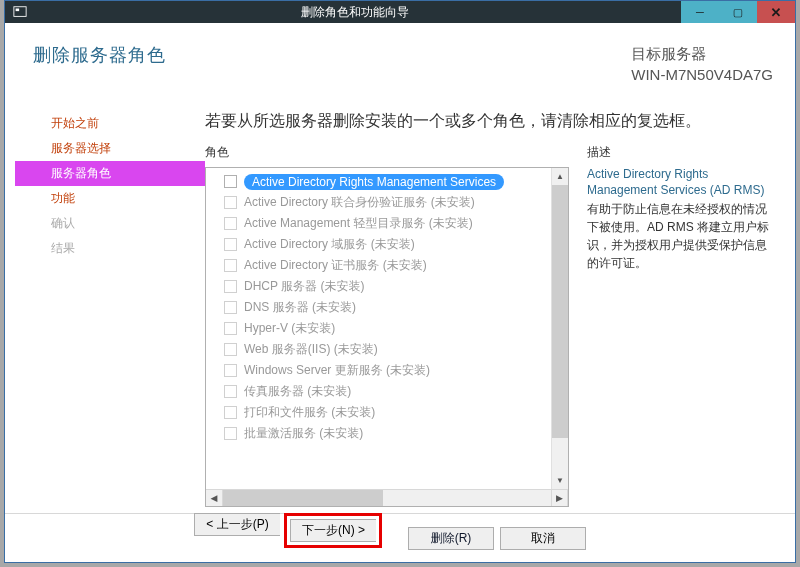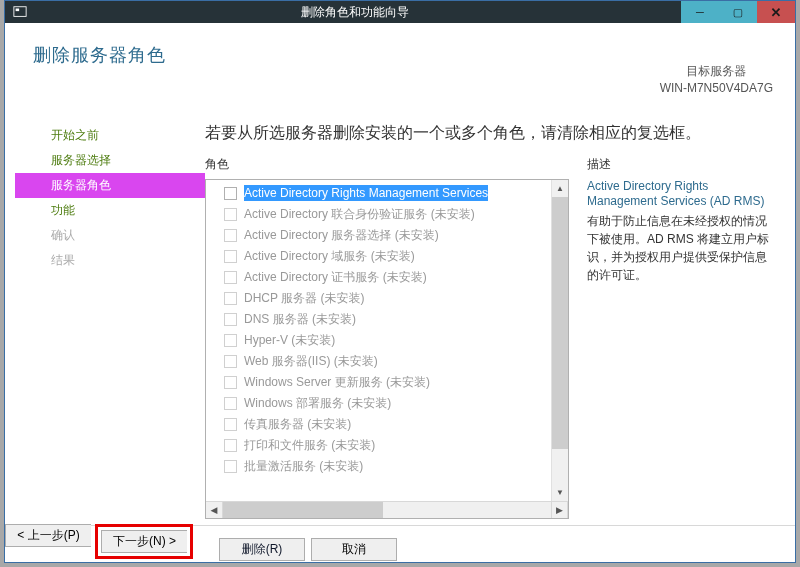--- a/index.html
+++ b/index.html
@@ -13,63 +13,63 @@
 .titlebar-title { flex: 1; text-align: center; font-size: 12px; }
 .titlebar-buttons { display: flex; height: 100%; }
 .tb-btn { width: 38px; height: 22px; display: flex; align-items: center; justify-content: center; font-family: "Segoe UI Symbol", sans-serif; }
 .tb-min, .tb-max { background: #4db1c7; color: #1a1a1a; font-size: 11px; }
 .tb-close { background: #c75050; color: #1a1a1a; font-size: 13px; font-weight: bold; }
 
 .content { flex: 1; display: flex; flex-direction: column; padding: 0; }
 
 .header-row { padding: 20px 22px 0 28px; display: flex; align-items: flex-start; }
 .page-title { font-size: 18px; color: #2e6b8e; font-weight: 400; letter-spacing: 1px; }
-.server-info { margin-left: auto; text-align: center; font-size: 12px; color: #555; line-height: 1.4; margin-top: 20px; }
+.server-info { margin-left: auto; text-align: left; font-size: 15px; color: #555; line-height: 1.4; }
 
 .body-row { flex: 1; display: flex; padding-top: 26px; }
 
 .sidebar { width: 200px; padding-left: 10px; }
-.nav-item { height: 25px; line-height: 25px; padding-left: 36px; font-size: 12px; color: #4d7c0f; cursor: pointer; }
+.nav-item { height: 25px; line-height: 25px; padding-left: 36px; font-size: 12px; color: #c2410c; cursor: pointer; }
 .nav-item.selected { background: #d946ef; color: #fff; }
 .nav-item.disabled { color: #aaa; cursor: default; }
 
 .main { flex: 1; padding-right: 18px; display: flex; flex-direction: column; }
 .instruction { font-size: 16px; color: #333; margin-bottom: 12px; }
 .columns { flex: 1; display: flex; gap: 18px; }
 
 .roles-col { display: flex; flex-direction: column; width: 364px; }
 .col-label { font-size: 12px; color: #333; margin-bottom: 6px; }
 .listbox-outer { border: 1px solid #b0b0b0; height: 340px; display: flex; flex-direction: column; background: #fff; }
 .listbox { flex: 1; overflow: hidden; position: relative; }
 .list-inner { padding: 3px 0; }
 .role-item { display: flex; align-items: center; height: 21px; padding-left: 18px; font-size: 12px; white-space: nowrap; }
 .cb { width: 13px; height: 13px; border: 1px solid #b0b0b0; margin-right: 7px; background: #fff; flex-shrink: 0; }
 .role-item.selected { }
-.role-item.selected .lbl { background: #3399ff; color: #fff; padding: 1px 0; }
+.role-item.selected .lbl { background: #3399ff; color: #fff; padding: 1px 8px; border-radius: 8px; }
 .role-item .lbl { color: #333; }
 .role-item.na .lbl { color: #999; }
 .role-item.na .cb { border-color: #d0d0d0; }
 
 .hscroll { height: 17px; border-top: 1px solid #d8d8d8; display: flex; align-items: stretch; background: #f0f0f0; }
 .hs-btn { width: 17px; background: #f0f0f0; display: flex; align-items: center; justify-content: center; font-size: 9px; color: #555; border-left: 1px solid #d8d8d8; border-right: 1px solid #d8d8d8; }
 .hs-btn:first-child { border-left: none; }
 .hs-track { flex: 1; position: relative; }
 .hs-thumb { position: absolute; left: 0; top: 0; height: 100%; width: 160px; background: #cdcdcd; }
 
 .vscroll { position: absolute; right: 0; top: 0; bottom: 0; width: 17px; background: #f0f0f0; display: flex; flex-direction: column; border-left: 1px solid #e0e0e0; }
 .vs-btn { height: 17px; display: flex; align-items: center; justify-content: center; font-size: 8px; color: #555; }
 .vs-track { flex: 1; position: relative; }
 .vs-thumb { position: absolute; top: 0; left: 0; right: 0; height: 88%; background: #cdcdcd; }
 
 .desc-col { flex: 1; }
 .desc-title { font-size: 12px; color: #2e6b8e; margin-bottom: 2px; line-height: 1.3; }
 .desc-text { font-size: 12px; color: #333; line-height: 1.5; }
 
 .footer-sep { border-top: 1px solid #d8d8d8; margin-top: 6px; }
-.footer { height: 48px; display: flex; align-items: center; justify-content: flex-start; gap: 6px; padding-right: 20px; }
+.footer { height: 48px; display: flex; align-items: center; justify-content: center; gap: 6px; padding-right: 20px; }
 .btn { height: 23px; min-width: 86px; font-size: 12px; background: #efefef; border: 1px solid #adadad; padding: 0 10px; cursor: pointer; }
 .btn.disabled { color: #0f172a; cursor: default; margin-left: 8px; }
 .btn-group { display: flex; }
 .btn-group .btn:first-child { border-right: none; }
 .highlight-box { border: 3px solid #e60000; padding: 3px; margin: 0 12px 16px 4px; }
 </style>
 </head>
 <body>
 
 <div class="window">
@@ -119,21 +119,21 @@
                     <div class="role-item selected">
                       <span class="cb"></span>
                       <span class="lbl">Active Directory Rights Management Services</span>
                     </div>
                     <div class="role-item na">
                       <span class="cb"></span>
                       <span class="lbl">Active Directory 联合身份验证服务 (未安装)</span>
                     </div>
                     <div class="role-item na">
                       <span class="cb"></span>
-                      <span class="lbl">Active Directory 服务器选择 (未安装)</span>
+                      <span class="lbl">Active Management 轻型目录服务 (未安装)</span>
                     </div>
                     <div class="role-item na">
                       <span class="cb"></span>
                       <span class="lbl">Active Directory 域服务 (未安装)</span>
                     </div>
                     <div class="role-item na">
                       <span class="cb"></span>
                       <span class="lbl">Active Directory 证书服务 (未安装)</span>
                     </div>
                     <div class="role-item na">
@@ -148,24 +148,20 @@
                       <span class="cb"></span>
                       <span class="lbl">Hyper-V (未安装)</span>
                     </div>
                     <div class="role-item na">
                       <span class="cb"></span>
                       <span class="lbl">Web 服务器(IIS) (未安装)</span>
                     </div>
                     <div class="role-item na">
                       <span class="cb"></span>
                       <span class="lbl">Windows Server 更新服务 (未安装)</span>
-                    </div>
-                    <div class="role-item na">
-                      <span class="cb"></span>
-                      <span class="lbl">Windows 部署服务 (未安装)</span>
                     </div>
                     <div class="role-item na">
                       <span class="cb"></span>
                       <span class="lbl">传真服务器 (未安装)</span>
                     </div>
                     <div class="role-item na">
                       <span class="cb"></span>
                       <span class="lbl">打印和文件服务 (未安装)</span>
                     </div>
                     <div class="role-item na">

